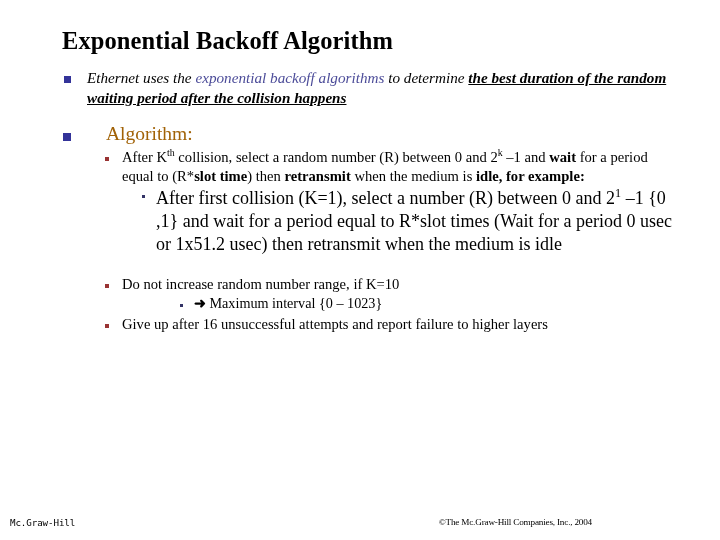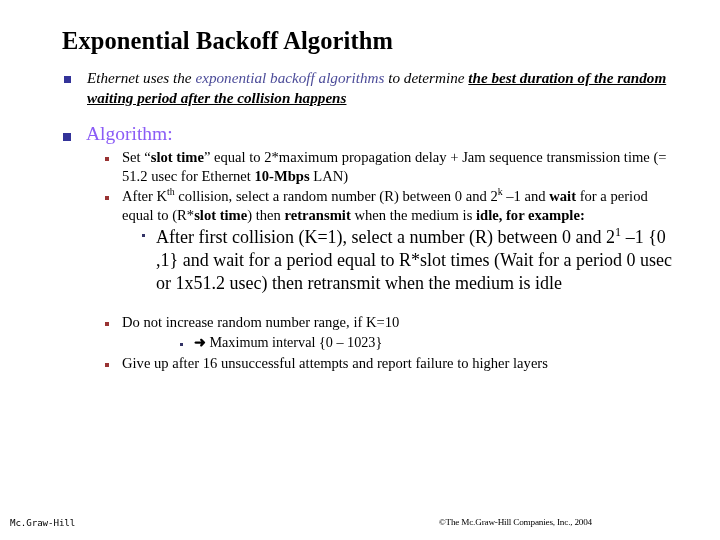--- a/index.html
+++ b/index.html
@@ -84,21 +84,22 @@
     width: 8px;
     height: 8px;
     background: #333399;
     margin-top: 12px;
     margin-right: 15px;
     margin-left: 5px;
   }
   .lvl1big > .btext {
     font-size: 19.5px;
     line-height: 1.3;
-    color: #8b5cf6;
+    color: #a16207;
+    margin-left: 20px;
   }
 
   
   .lvl2 {
     margin-left: 45px;
     margin-bottom: 1px;
   }
   .lvl2 > .marker {
     width: 4px;
     height: 4px;
@@ -172,26 +173,20 @@
       <span class="btext">
         <span>Ethernet uses the </span><span class="accent">exponential backoff algorithms</span><span> to determine </span><span class="bu">the best duration of the random waiting period after the collision happens</span>
       </span>
     </div>
 
     <div class="brow lvl1big">
       <span class="marker"></span>
       <span class="btext">Algorithm:</span>
     </div>
 
-    <div class="brow lvl2">
-      <span class="marker"></span>
-      <span class="btext">
-        <span>Set “</span><span class="b">slot time</span><span>” equal to 2*maximum propagation delay + Jam sequence transmission time (= 51.2 usec for Ethernet </span><span class="b">10-Mbps</span><span> LAN)</span>
-      </span>
-    </div>
 
     <div class="brow lvl2">
       <span class="marker"></span>
       <span class="btext">
         <span>After K</span><sup>th</sup><span> collision, select a random number (R) between 0 and 2</span><sup>k</sup><span> –1 and </span><span class="b">wait</span><span> for a period equal to (R*</span><span class="b">slot time</span><span>) then </span><span class="b">retransmit</span><span> when the medium is </span><span class="b">idle, for example:</span>
       </span>
     </div>
 
     <div class="brow lvl3">
       <span class="marker"></span>

